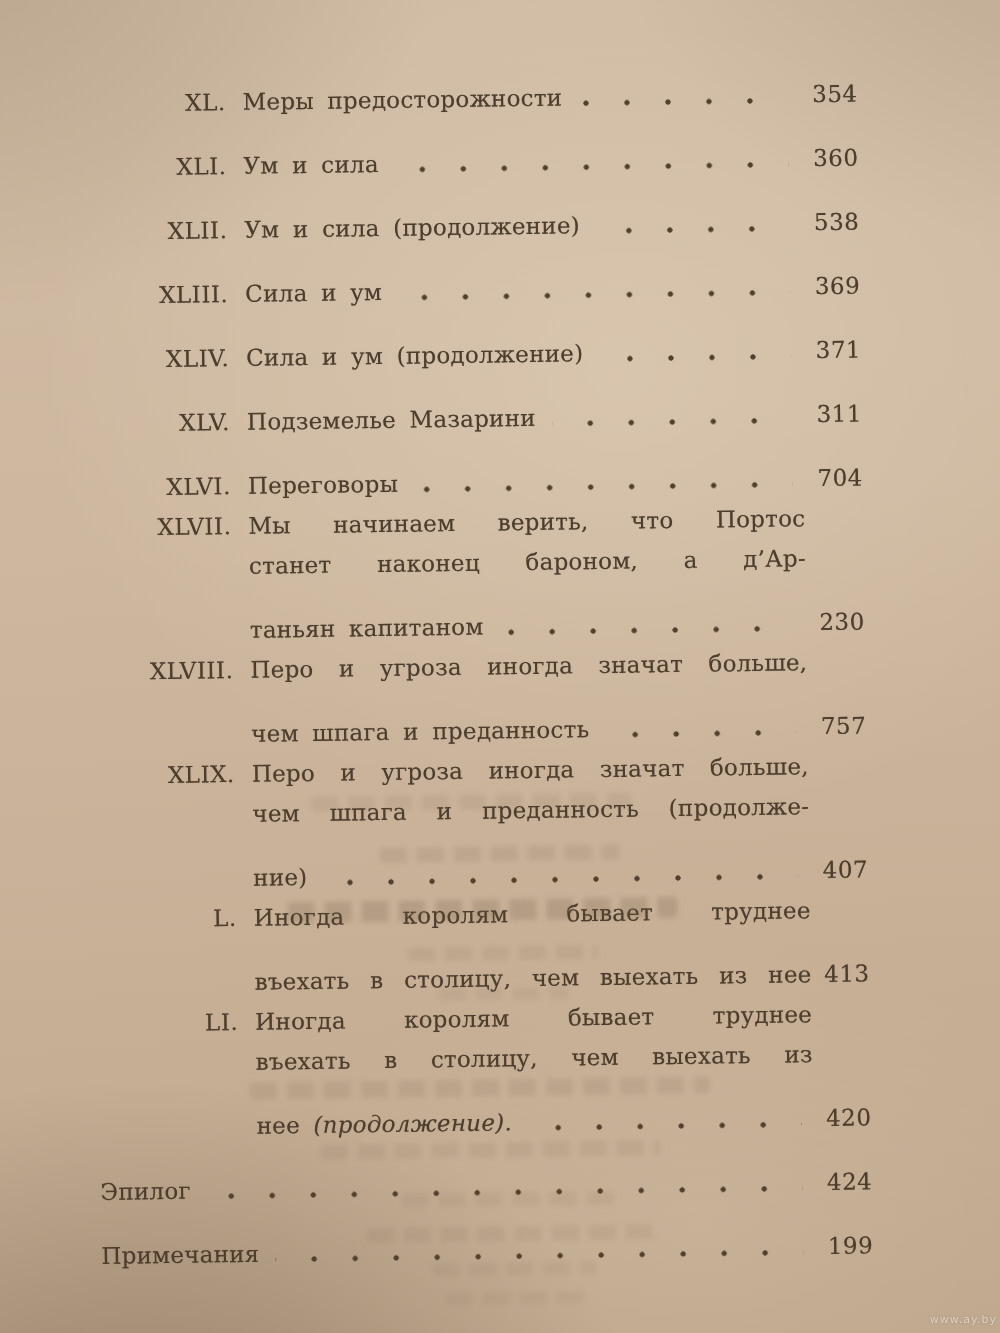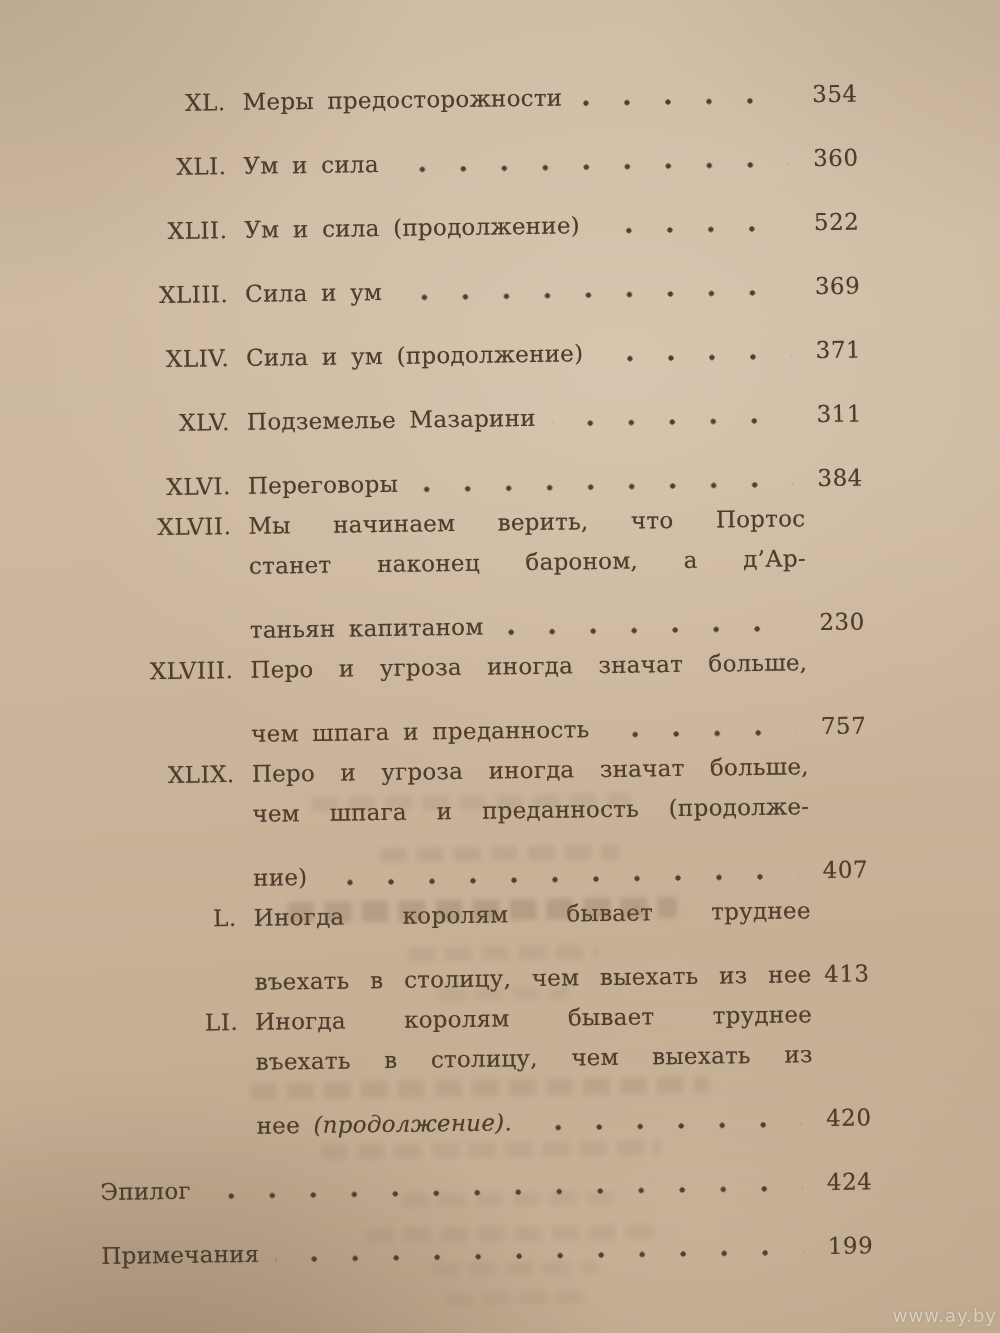--- a/index.html
+++ b/index.html
@@ -42,21 +42,21 @@
   
   .ghosts{position:absolute;inset:0;transform:rotate(-0.78deg);transform-origin:0 0;pointer-events:none;}
   .g{
     position:absolute;border-radius:4px;filter:blur(2.6px);
     background:repeating-linear-gradient(90deg, rgba(104,84,62,.55) 0 27px, rgba(104,84,62,0) 27px 37px);
   }
 
   
   .wm{
     position:absolute;right:3px;bottom:7px;
-    font-family:"DejaVu Sans","Liberation Sans",sans-serif;font-size:18px;
+    font-family:"DejaVu Sans","Liberation Sans",sans-serif;font-size:11px;
     color:rgba(255,255,255,.55);letter-spacing:1px;
     text-shadow:0 0 2px rgba(120,100,78,.45);
   }
 </style>
 </head>
 <body>
 
 <div id="toc">
     <div class="entry">
       <div class="row">
@@ -75,21 +75,21 @@
         <span class="lead"></span>
         <span class="pg">360</span>
       </div>
     </div>
     <div class="entry">
       <div class="row">
         <span class="num">XLII.</span>
         <span class="ngap"></span>
         <span class="t n"><span>Ум и сила (продолжение)</span></span>
         <span class="lead"></span>
-        <span class="pg">522</span>
+        <span class="pg">538</span>
       </div>
     </div>
     <div class="entry">
       <div class="row">
         <span class="num">XLIII.</span>
         <span class="ngap"></span>
         <span class="t n"><span>Сила и ум</span></span>
         <span class="lead"></span>
         <span class="pg">369</span>
       </div>
@@ -111,21 +111,21 @@
         <span class="lead"></span>
         <span class="pg">311</span>
       </div>
     </div>
     <div class="entry">
       <div class="row">
         <span class="num">XLVI.</span>
         <span class="ngap"></span>
         <span class="t n"><span>Переговоры</span></span>
         <span class="lead"></span>
-        <span class="pg">384</span>
+        <span class="pg">704</span>
       </div>
     </div>
     <div class="entry">
       <div class="row">
         <span class="num">XLVII.</span>
         <span class="ngap"></span>
         <span class="t j"><span>Мы начинаем верить, что Портос</span></span>
         <span class="pg"></span>
       </div>
       <div class="row">

